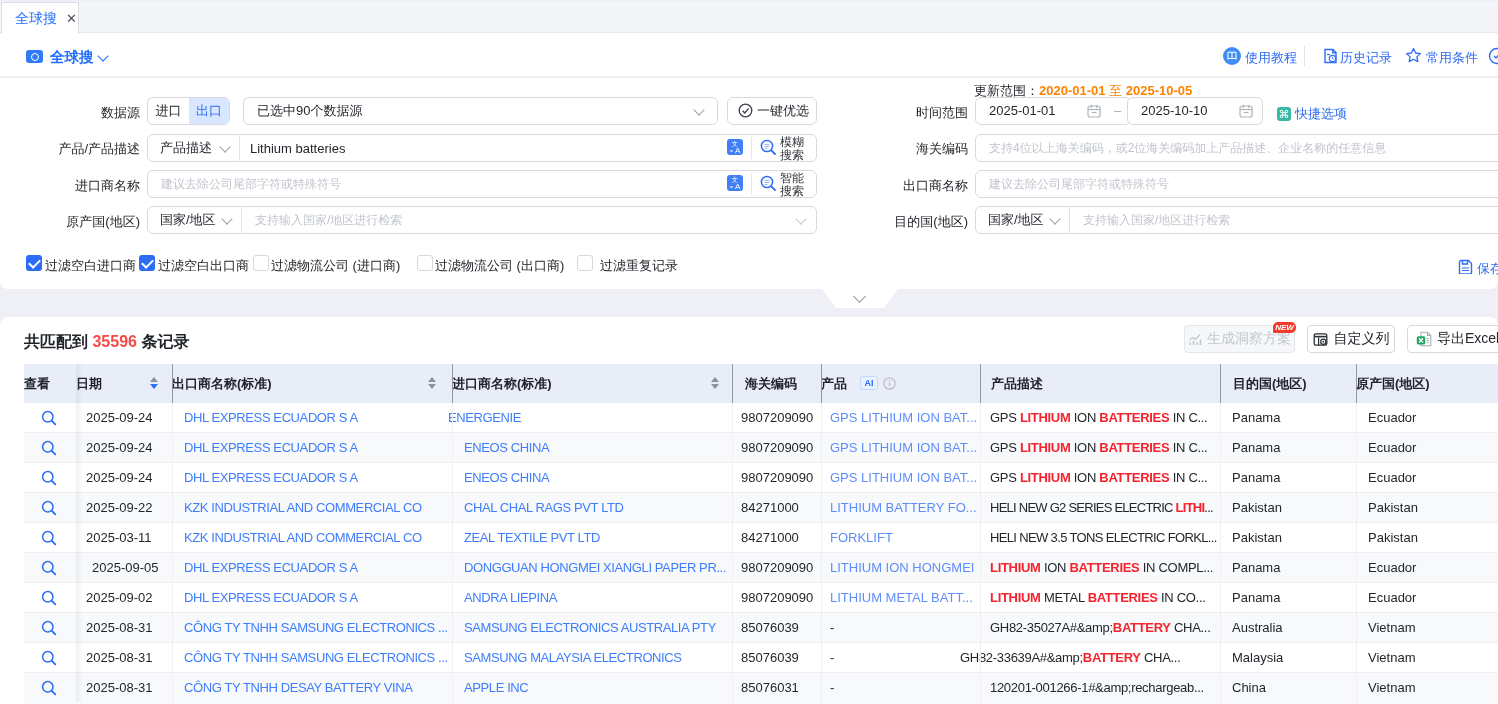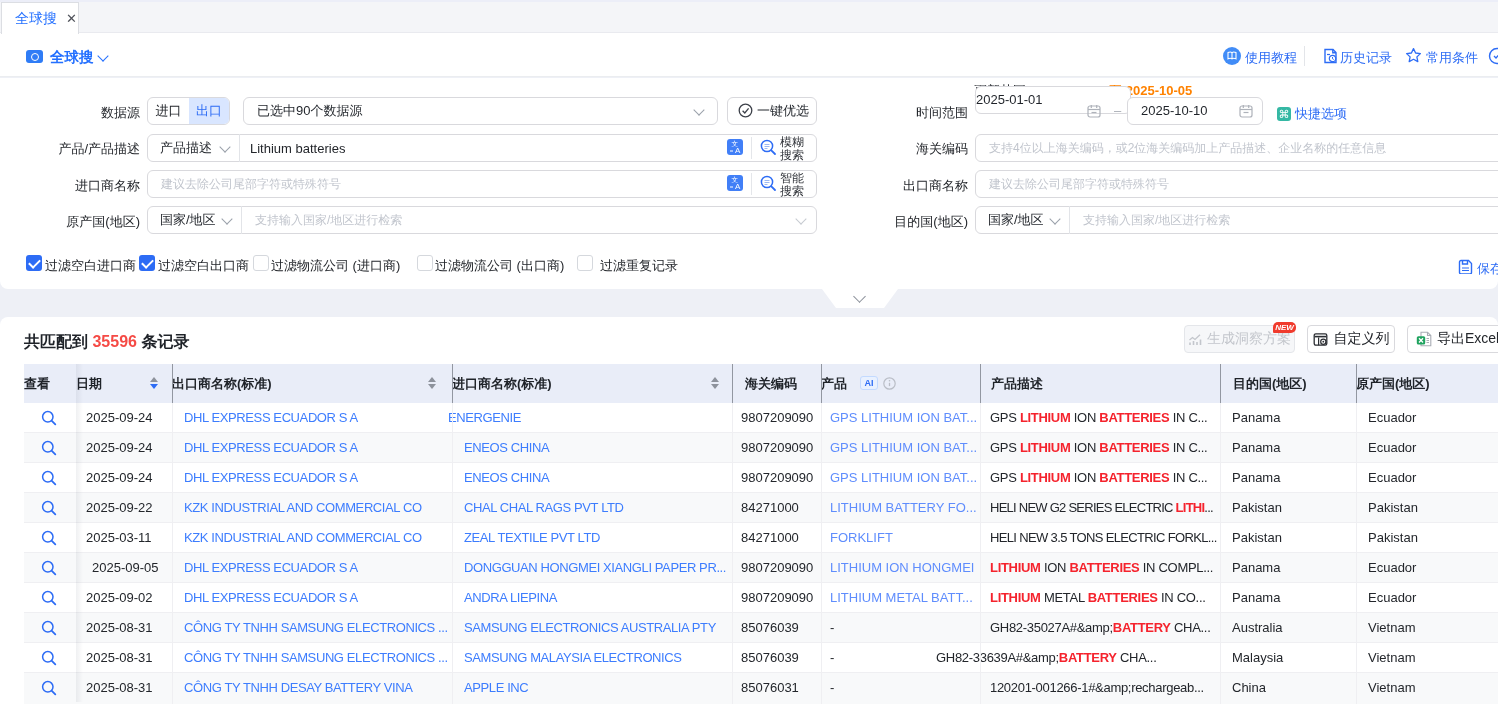--- a/index.html
+++ b/index.html
@@ -156,21 +156,21 @@
     <path d="M4.5 5.5 h5 M4.5 7.5 h5 M4.5 9.5 h3" stroke="#9db9f3" stroke-width="1.1"></path>
   </svg>
 <div class="abs" style="left:780px; top:172px; width:26px; font-size:12px; line-height:12.5px; color:#33363c;">智能搜索</div>
 
 <div class="ibox" style="left:147px; top:206px; width:670px; height:28px;"></div>
 <div style="position:absolute; left:147px; top:206px; width:95px; height:28px; border-right:1px solid #e2e4e8; line-height:28px; padding-left:13px; font-weight:500;">国家/地区<div class="selchev" style="left:76px; top:9px;"></div></div>
 <div class="abs ph" style="left:255px; top:212px;">支持输入国家/地区进行检索</div>
 <div class="selchev" style="left:797px; top:215px; border-color:#c6cad1;"></div>
 
 <div class="abs" style="left:974px; top:82px; font-size:13px;">更新范围：<span style="color:#ff8200; font-weight:bold;">2020-01-01</span><span style="color:#ff8200;"> 至 </span><span style="color:#ff8200; font-weight:bold;">2025-10-05</span></div>
-<div class="ibox" style="left:975px; top:86px; width:156px; height:28px; line-height:26px; padding-left:0;">2025-01-01</div>
+<div class="ibox" style="left:975px; top:97px; width:156px; height:28px; line-height:26px; padding-left:13px;">2025-01-01</div>
 <svg class="abs" style="left:1087px; top:104px;" width="14" height="14" viewBox="0 0 14 14">
     <rect x="1" y="2" width="12" height="11" rx="2" fill="none" stroke="#aeb2ba" stroke-width="1.2"></rect>
     <path d="M1 5.5 h12" stroke="#aeb2ba" stroke-width="1.2"></path>
     <path d="M4.3 1 v3 M9.7 1 v3" stroke="#aeb2ba" stroke-width="1.2"></path>
     <path d="M4.5 8.5 h5" stroke="#aeb2ba" stroke-width="1.2"></path>
   </svg>
 <div class="abs" style="left:1114px; top:103px; color:#a9adb5;">–</div>
 <div class="ibox" style="left:1127px; top:97px; width:136px; height:28px; line-height:26px; padding-left:13px;">2025-10-10</div>
 <svg class="abs" style="left:1239px; top:104px;" width="14" height="14" viewBox="0 0 14 14">
     <rect x="1" y="2" width="12" height="11" rx="2" fill="none" stroke="#aeb2ba" stroke-width="1.2"></rect>
@@ -435,21 +435,21 @@
 <div class="tr">
   <svg class="abs" style="left:17px; top:7px;" width="16" height="16" viewBox="0 0 16 16">
         <circle cx="6.8" cy="6.8" r="5.2" fill="none" stroke="#2d6cf5" stroke-width="1.5"></circle>
         <path d="M10.8 10.8 L14.3 14.3" stroke="#2d6cf5" stroke-width="1.8" stroke-linecap="round"></path>
       </svg>
   <div class="td" style="left:52px; width:96px; padding-left:10px;">2025-08-31</div>
   <div class="td link" style="left:148px; width:280px;">CÔNG TY TNHH SAMSUNG ELECTRONICS ...</div>
   <div class="td link" style="left:428px; width:280px;">SAMSUNG MALAYSIA ELECTRONICS</div>
   <div class="td" style="left:708px; width:89px; padding-left:9px;">85076039</div>
   <div class="td plink2" style="left:797px; width:159px; padding-left:9px;">-</div>
-  <div class="td desc" style="left:900px; width:240px; ">GH82-33639A#&amp;amp;<span class="hl">BATTERY</span> CHA...</div>
+  <div class="td desc" style="left:924px; width:240px; ">GH82-33639A#&amp;amp;<span class="hl">BATTERY</span> CHA...</div>
   <div class="td" style="left:1196px; width:136px;">Malaysia</div>
   <div class="td" style="left:1332px; width:142px;">Vietnam</div>
   <div class="coldivb" style="left:148px;"></div>
       <div class="coldivb" style="left:428px;"></div>
   <div class="coldivb" style="left:708px;"></div>
       <div class="coldivb" style="left:797px;"></div>
   <div class="coldivb" style="left:956px;"></div>
       <div class="coldivb" style="left:1196px;"></div>
   <div class="coldivb" style="left:1332px;"></div>
 </div>

